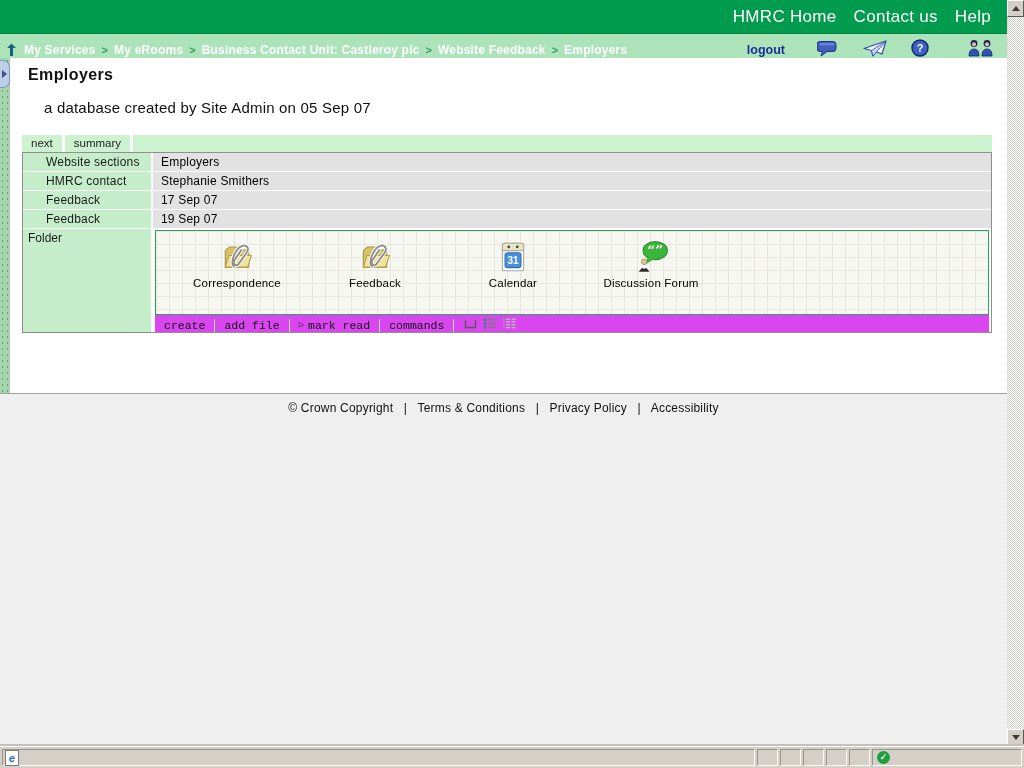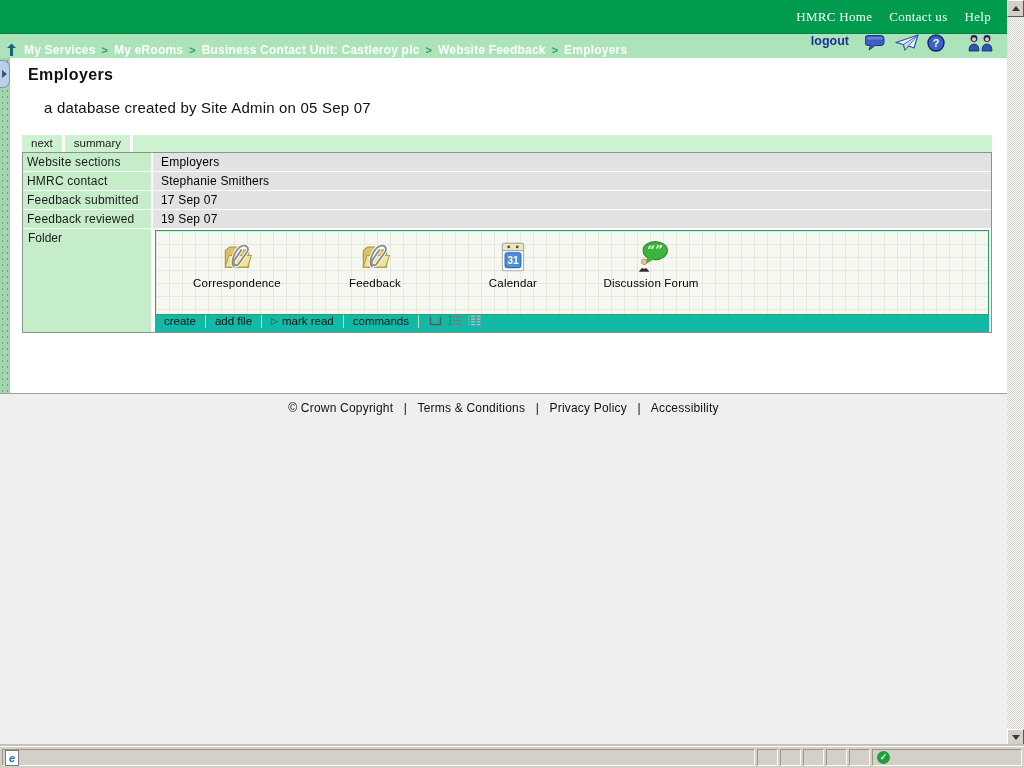--- a/index.html
+++ b/index.html
@@ -4,30 +4,30 @@
 <style>
   * { margin:0; padding:0; box-sizing:border-box; }
   body { background:#555; font-family:"Liberation Sans", sans-serif; }
   #viewport { position:relative; width:1024px; height:768px; background:#efefef; overflow:hidden; margin:0 auto; }
 
   
   .header { position:absolute; top:0; left:0; width:1007px; height:33px; background:#009B4D; }
   .brand { position:absolute; left:6px; top:3px; display:flex; align-items:center; gap:7px; cursor:pointer; }
   .brand-text { color:#fff; font-weight:bold; font-size:14px; line-height:14px; letter-spacing:0.2px; }
   .header-links { position:absolute; right:16px; top:0; height:33px; display:flex; align-items:center; gap:17px; }
-  .header-link { color:#fff; font-size:13px; letter-spacing:0.3px; cursor:pointer; text-decoration:none;font-family:Liberation Serif, serif; }
+  .header-link { color:#fff; font-size:17px; letter-spacing:0.3px; cursor:pointer; text-decoration:none; }
 
   
   .crumbbar { position:absolute; top:33px; left:0; width:1007px; height:34px; background:#ADE3B9;
               border-top:1px solid #00813F; border-bottom:1px solid #00813F;
               display:flex; align-items:center; }
   .crumb-icon { margin:0 6px 0 5px; }
   .crumb-item { color:#fff; font-weight:bold; font-size:12px; letter-spacing:0.2px; cursor:pointer; }
   .crumb-sep  { color:#2F9E62; font-weight:bold; font-size:11px; margin:0 6px; }
-  .crumb-right { position:absolute; right:12px; top:0; height:23px; display:flex; align-items:flex-start; gap:8px; }
+  .crumb-right { position:absolute; right:12px; top:0; height:23px; display:flex; align-items:flex-end; gap:24px; }
   .logout { color:#1C2F99; font-weight:bold; font-size:12.5px; margin-right:8px; cursor:pointer; }
   .mini-ic { cursor:pointer; display:block; }
   .persons { margin-left:14px; }
 
   
   .content { position:absolute; top:58px; left:0; width:1007px; height:336px; background:#fff; border-bottom:1px solid #9f9f9f; }
   .side-strip { position:absolute; left:0; top:0; width:10px; height:100%;
       background-color:#A3D6AC;
       background-image: radial-gradient(#679F72 28%, rgba(0,0,0,0) 30%);
       background-size:5px 6px; border-right:1px solid #bdbdbd; }
@@ -41,38 +41,38 @@
 
   
   .tabrow { position:absolute; left:22px; top:77px; width:970px; height:32px; display:flex; gap:3px; }
   .tab { background:#CCF2CF; height:17px; line-height:17px; padding:0 9px; font-size:11.5px; color:#222; cursor:pointer; }
   .tab-filler { background:#CCF2CF; flex:1; }
 
   
   .dtable { position:absolute; left:22px; top:94px; width:970px; background:#fff; border:1px solid #8F8F8F; }
   .drow { display:flex; margin-bottom:1px; }
   .dlabel { width:128px; background:#C6EDC9; height:18px; line-height:18px; font-size:12px; color:#1a1a1a;
-            padding-left:4px; letter-spacing:0.2px; }
+            padding-left:23px; letter-spacing:0.2px; }
   .dvalue { flex:1; background:#E2E2E2; height:18px; line-height:18px; font-size:12px; color:#000;
             margin-left:2px; padding-left:8px; letter-spacing:0.2px; }
   .frow { display:flex; }
   .flabel { width:128px; background:#C6EDC9; font-size:12px; color:#1a1a1a; padding-left:5px; padding-top:2px; }
   .fvalue { flex:1; margin-left:2px; background:#fff; display:flex; flex-direction:column; }
   .folder-panel { margin:1px 2px 0 2px; height:85px; border:1px solid #2AA35F;
       background-color:#F7F7F1;
       background-image: linear-gradient(#E7E7DC 1px, rgba(0,0,0,0) 1px),
                         linear-gradient(90deg, #E7E7DC 1px, rgba(0,0,0,0) 1px);
       background-size:13px 13px;
       display:flex; align-items:flex-start; padding-top:7px; padding-left:12px; }
   .fitem { width:138px; text-align:center; cursor:pointer; }
   .fitem .ficon { height:36px; display:flex; align-items:flex-end; justify-content:center; }
   .fitem .flab { margin-top:3px; font-size:11.5px; color:#000; letter-spacing:0.2px;text-align:center; }
 
   
-  .ftoolbar { height:17px; margin:0 2px; display:flex; align-items:flex-start; font-size:11.5px; color:#111; background:#14b8a6; }
+  .ftoolbar { height:17px; margin:0 2px; display:flex; align-items:flex-end; font-size:11.5px; color:#111; background:#d946ef;font-family:Liberation Mono, monospace; }
   .tb-item { padding:0 9px; border-right:1px solid #B7E2BD; height:13px; line-height:13px; cursor:pointer; display:flex; align-items:center; gap:4px; }
   .tb-glyph { font-size:9px; color:#333; }
   .tb-icons { display:flex; align-items:center; gap:7px; margin-left:10px; }
   .tb-icons span { cursor:pointer; display:block; }
 
   
   .footer { position:absolute; top:401px; left:0; width:1007px; text-align:center; font-size:12px; color:#111; letter-spacing:0.2px; }
   .footer .sep { margin:0 7px; }
   .footer .flink { cursor:pointer; }
 

